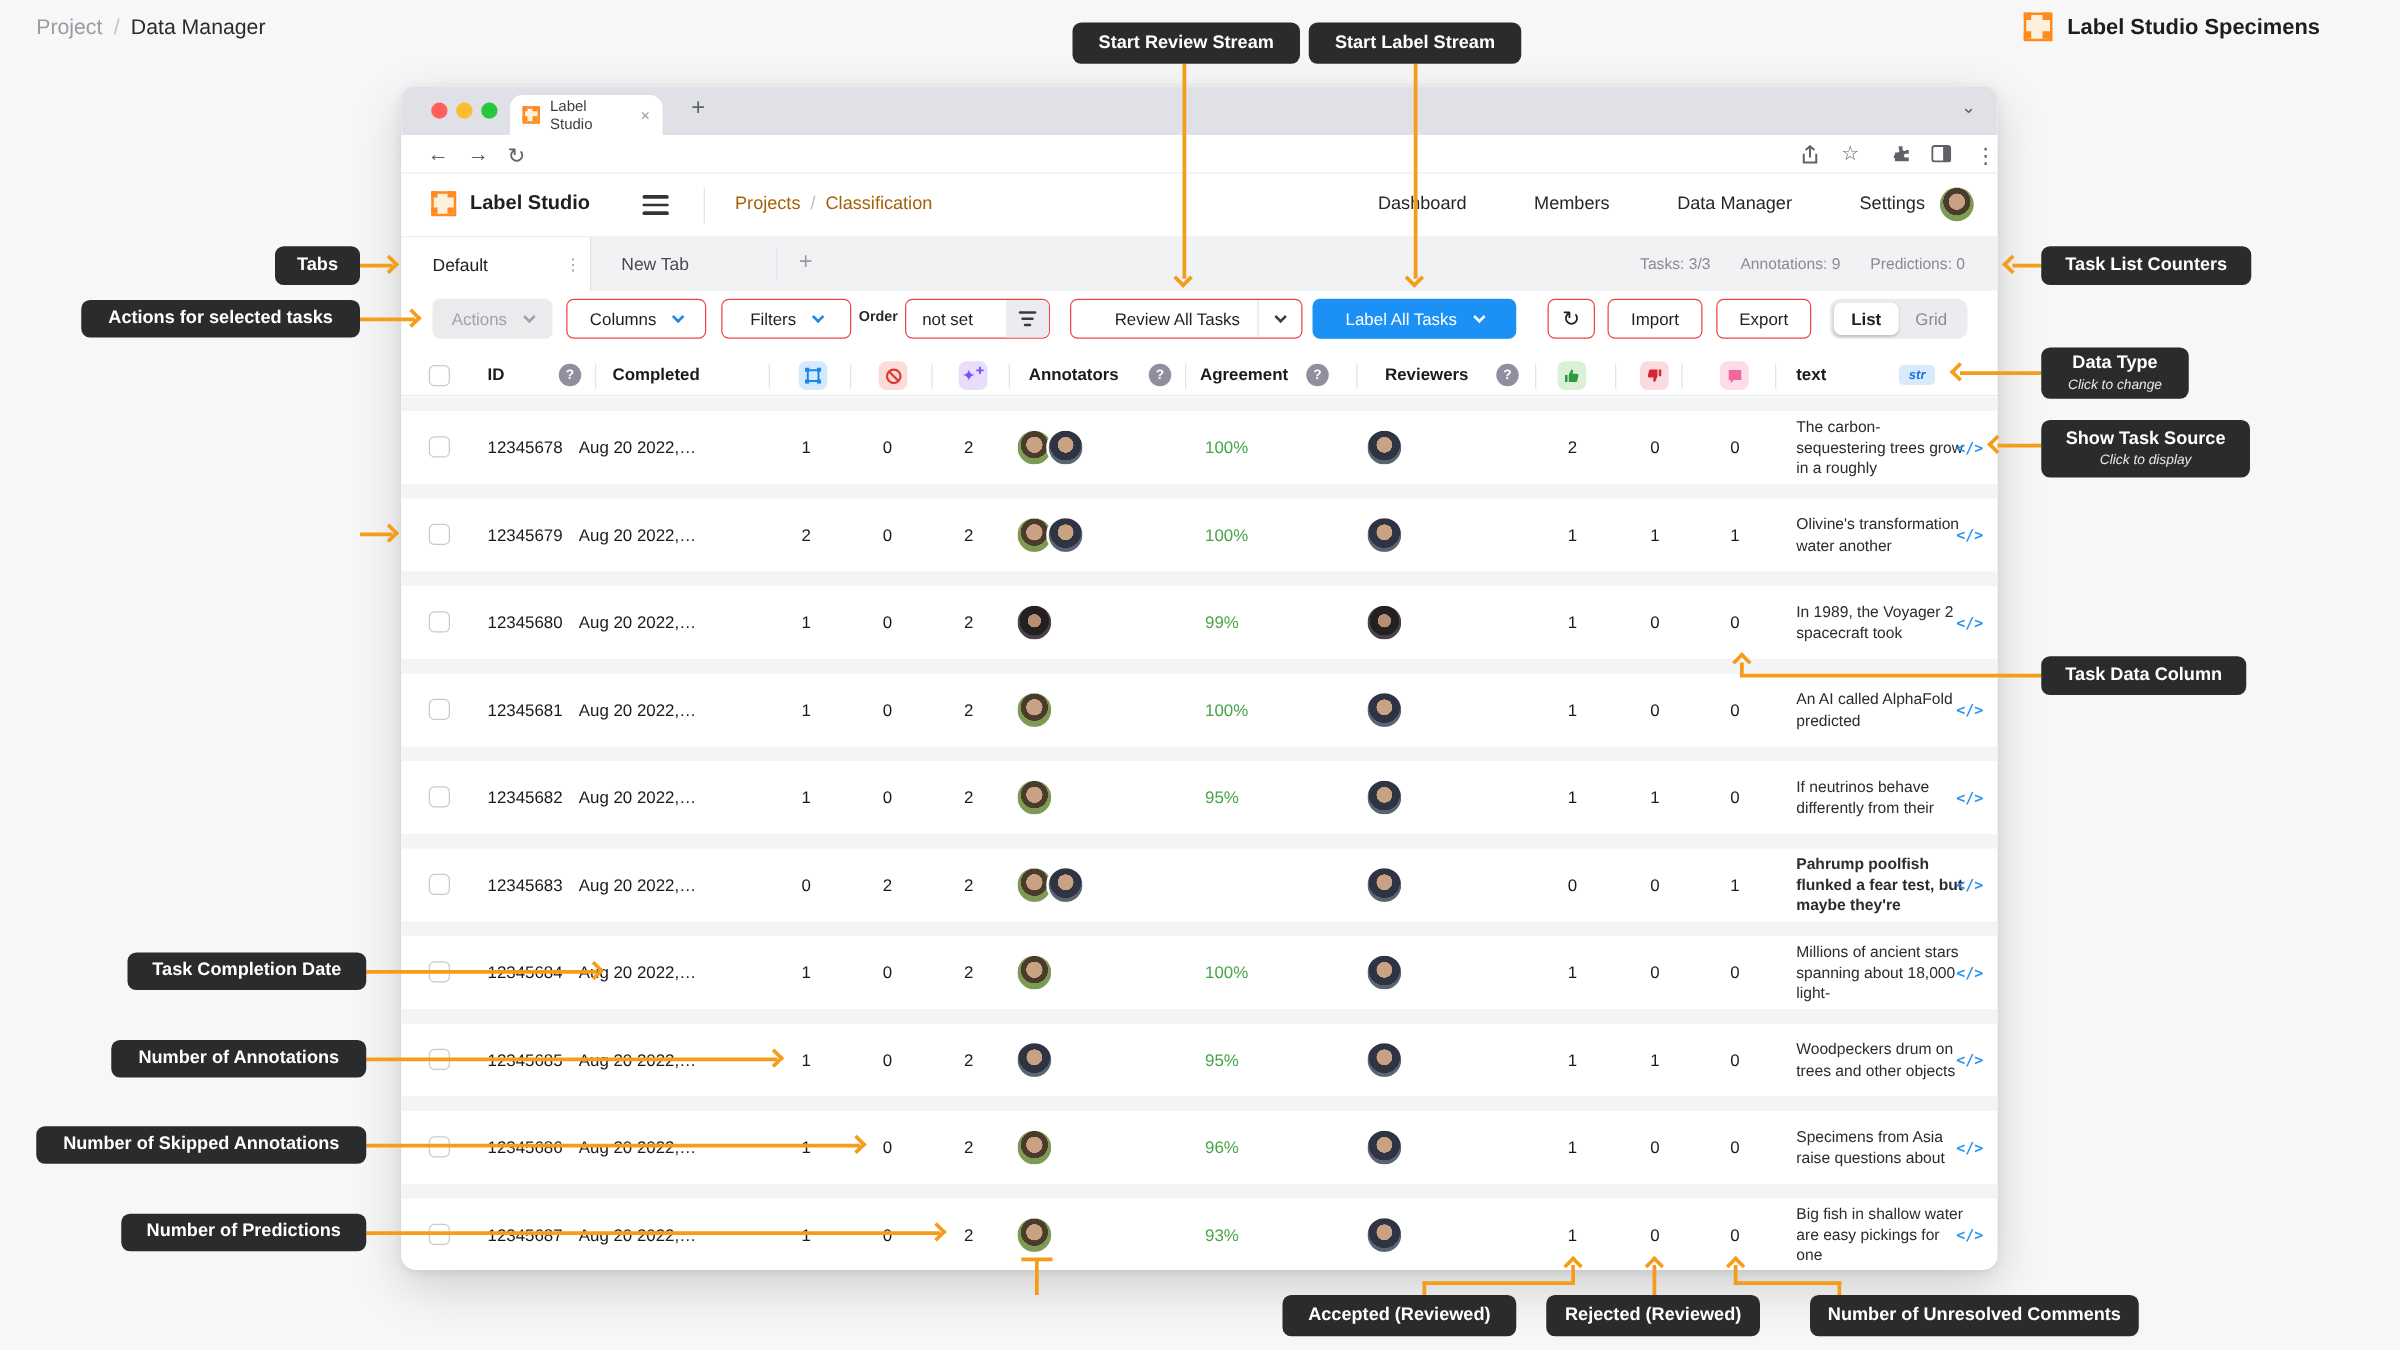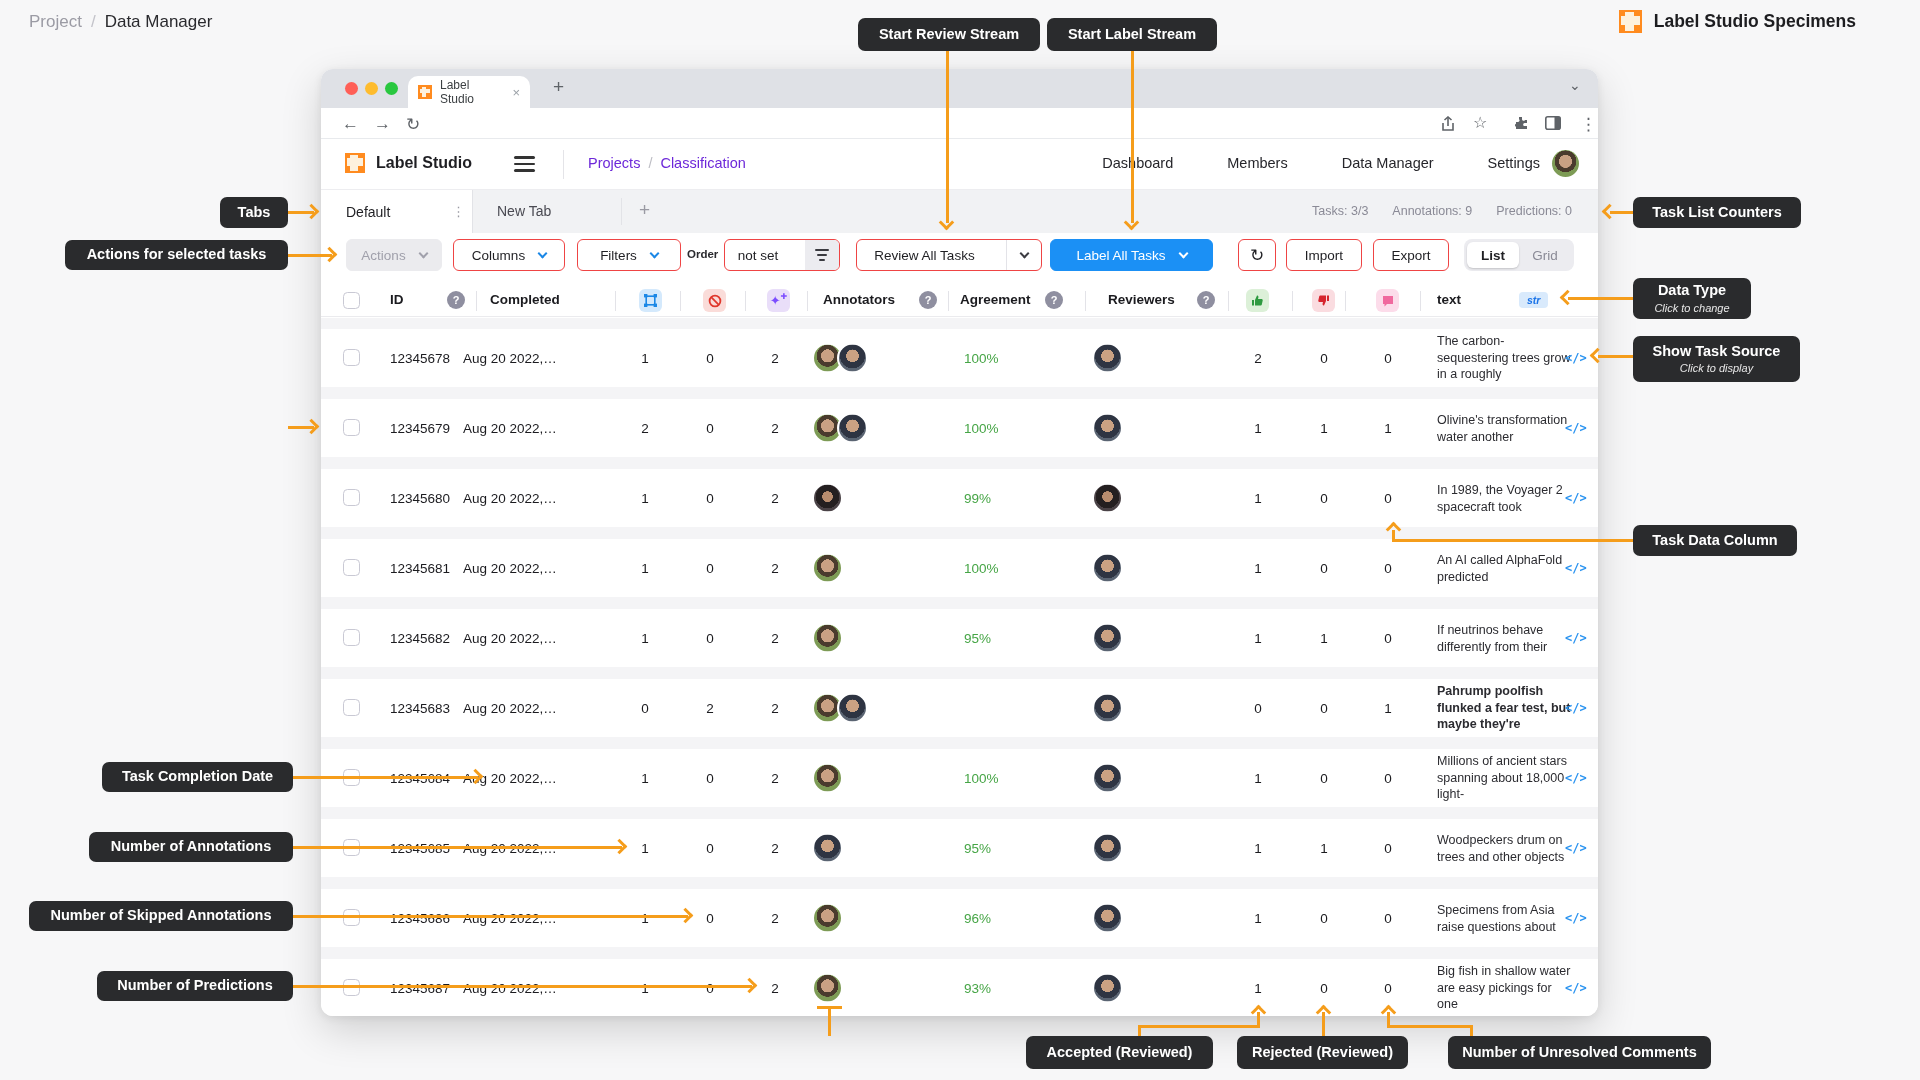--- a/index.html
+++ b/index.html
@@ -42,21 +42,21 @@
                  border-radius:4px 4px 0 0; left:0; top:-5px; }
 
   
   #appheader { left:0; top:70px; width:1277px; height:51px; background:#fff; border-bottom:1px solid #ededf0; }
   #appheader .brand2 { position:absolute; left:24px; top:14px; display:flex; gap:11px; align-items:center; }
   #appheader .brand2 span { font-size:16px; font-weight:600; color:#1f1f23; }
   #burger { left:193px; top:17px; width:21px; }
   #burger div { height:2.5px; background:#333; margin:0 0 4px; border-radius:2px; }
   .vdiv { width:1px; background:#e4e4e8; }
   #app-crumb { left:267px; top:16px; font-size:14.5px; display:flex; gap:8px; }
-  #app-crumb .c1, #app-crumb .c2 { color:#6d28d9; }
+  #app-crumb .c1, #app-crumb .c2 { color:#a16207; }
   #app-crumb .s { color:#bdbdc4; }
   #app-nav { right:58px; top:16px; display:flex; gap:54px; font-size:14.5px; color:#26262b; }
   #avatar-top { left:1231px; top:11px; }
   .avatar { border-radius:50%; display:inline-block; }
   .av-w1 { background:radial-gradient(circle at 50% 42%, #c9a183 31%, #4a3b2d 32% 52%, #7d9b55 53%); }
   .av-m1 { background:radial-gradient(circle at 50% 42%, #c9a183 30%, #2e3442 31% 60%, #5a6472 61%); }
   .av-w2 { background:radial-gradient(circle at 50% 45%, #b98d6f 26%, #241f20 27% 58%, #4a4246 59%); }
 
   
   #tabsrow { left:0; top:121px; width:1277px; height:43px; background:#f1f2f4; }
@@ -77,21 +77,21 @@
   #btn-actions { left:25px; width:96px; background:#ebebee; border-color:#ebebee; color:#a0a0ab; }
   #btn-columns { left:132px; width:112px; }
   #btn-filters { left:256px; width:104px; }
   #order-label { position:absolute; left:366px; top:15px; font-size:11.5px; font-weight:700; color:#2a2a2e; }
   #btn-notset { left:403px; width:116px; padding:0; }
   #btn-notset .ns-text { flex:1; text-align:center; }
   #btn-notset .ns-icon { width:34px; height:30px; background:#ececf0; border-radius:0 5px 5px 0;
                          display:flex; flex-direction:column; gap:3px; justify-content:center; align-items:center; }
   .sortbar { height:2px; background:#3a3a40; border-radius:1px; }
   #btn-review { left:535px; width:186px; padding:0; }
-  #btn-review .rv-main { flex:1; text-align:center; }
+  #btn-review .rv-main { flex:1; text-align:right; }
   #btn-review .rv-chev { width:35px; height:30px; border-left:1px solid #e3e3e8; display:flex; align-items:center; justify-content:center; }
   #btn-label { left:729px; width:163px; background:#1b90f5; border-color:#1b90f5; color:#fff; font-weight:500; }
   #btn-refresh { left:917px; width:38px; font-size:17px; }
   #btn-import { left:965px; width:76px; }
   #btn-export { left:1052px; width:76px; }
   #seg-listgrid { left:1143px; top:6px; width:110px; height:32px; background:#ececf0; border-radius:8px;
                   display:flex; align-items:center; padding:3px; position:absolute; }
   #seg-list { background:#fff; border-radius:6px; height:26px; width:52px; display:flex; align-items:center;
               justify-content:center; font-size:13.5px; font-weight:700; color:#1f1f23; box-shadow:0 1px 2px rgba(0,0,0,.18); }
   #seg-grid { flex:1; text-align:center; font-size:13.5px; color:#8a8a96; }

